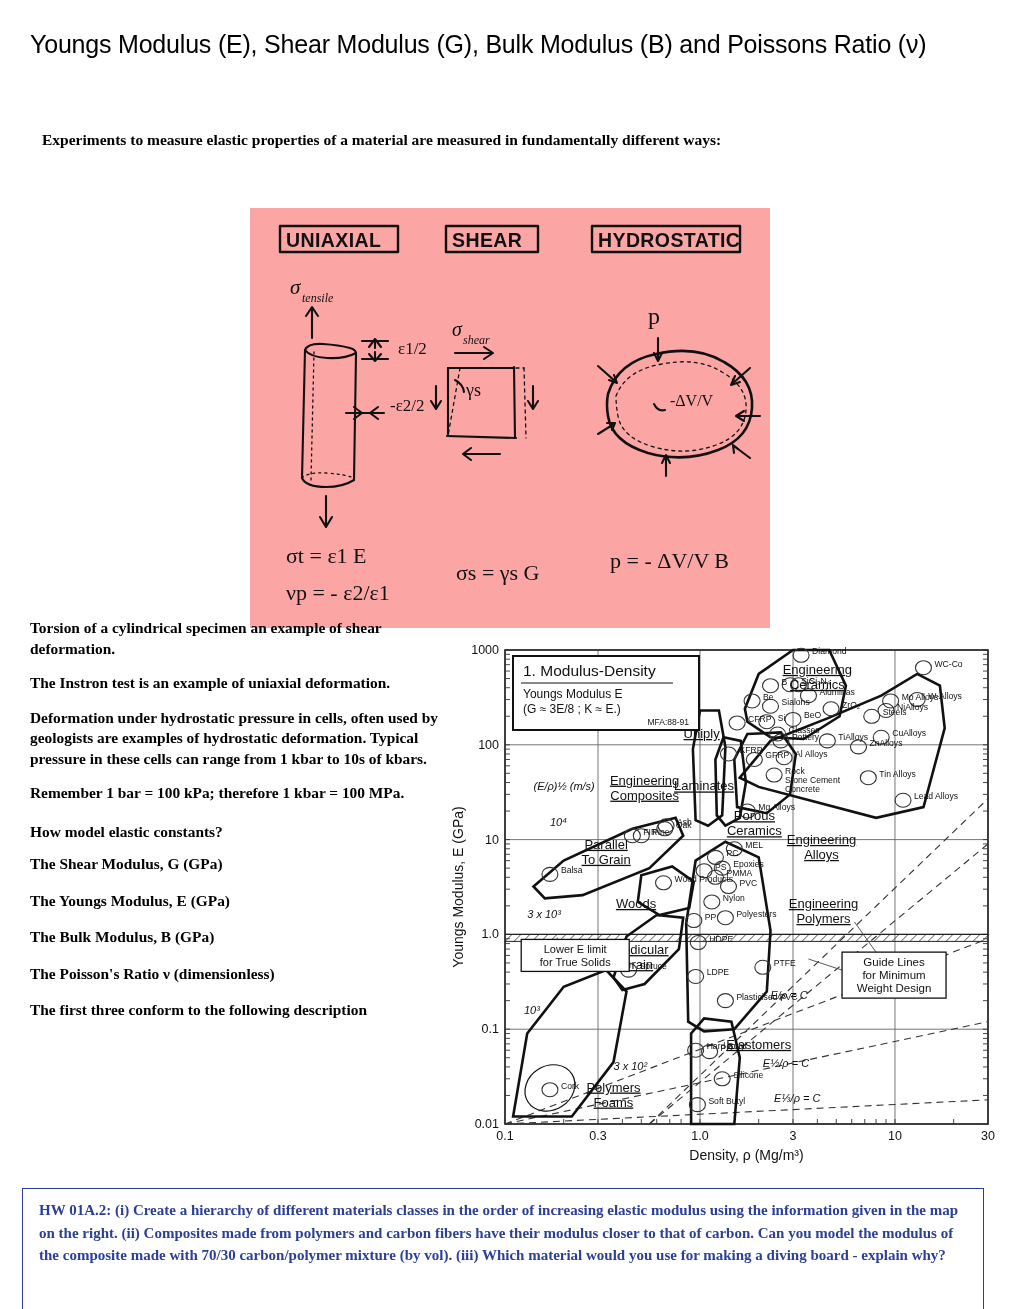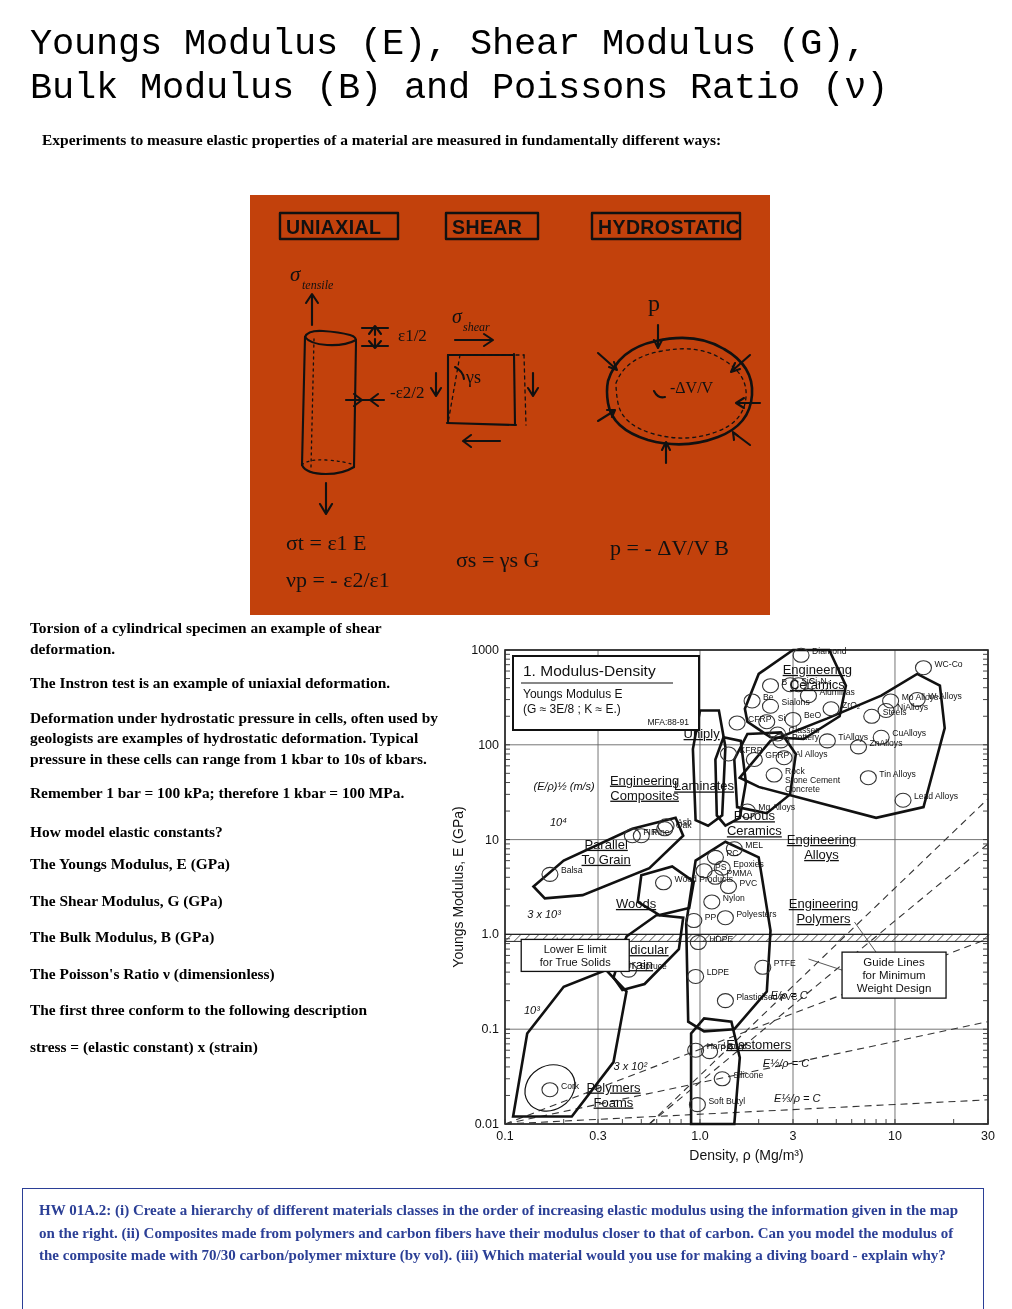--- a/index.html
+++ b/index.html
@@ -1,27 +1,27 @@
 <!DOCTYPE html>
 <html><head>
 <meta charset="utf-8">
 <style>
   html,body{margin:0;padding:0;background:#ffffff;}
   body{width:1012px;height:1309px;font-family:"Liberation Serif",serif;color:#000;position:relative;overflow:hidden;}
   .page{position:absolute;inset:0;}
 
   
   .title{position:absolute;left:30px;top:22px;width:940px;
-         font-family:Liberation Mono, monospace;font-size:37px;line-height:44px;
+         font-family:Liberation Sans, sans-serif;font-size:25px;line-height:44px;
          font-weight:400;letter-spacing:-.2px;color:#000;}
   .lede{position:absolute;left:30px;top:130px;width:940px;
         font-size:15.5px;line-height:20px;font-weight:700;margin-left:12px;}
 
   
-  .sketch{position:absolute;left:250px;top:195px;width:520px;height:420px;background:#c2410c;}
+  .sketch{position:absolute;left:250px;top:208px;width:520px;height:420px;background:#fca5a5;}
   .sketch svg{display:block;}
 
   
   .leftcol{position:absolute;left:30px;top:618px;width:410px;}
   .leftcol p{margin:0 0 14px 0;font-size:15.4px;line-height:20.5px;font-weight:700;}
   .h2{margin:18px 0 12px 0 !important;font-size:21px;line-height:25px;font-weight:700;}
   .leftcol p.row{margin:0 0 16px 0;}
 
   
   .chartwrap{position:absolute;left:447px;top:632px;width:552px;height:540px;background:#fff;}
@@ -145,26 +145,25 @@
     </g>
   </svg>
   </div>
 
   <div class="leftcol">
     <p>Torsion of a cylindrical specimen an example of shear deformation.</p>
     <p>The Instron test is an example of uniaxial deformation.</p>
     <p>Deformation under hydrostatic pressure in cells, often used by geologists are examples of hydrostatic deformation. Typical pressure in these cells can range from 1 kbar to 10s of kbars.</p>
     <p>Remember 1 bar = 100 kPa; therefore 1 kbar = 100 MPa.</p>
     <p class="h2">How model elastic constants?</p>
+    <p class="row">The Shear Modulus, G (GPa)</p>
     <p class="row">The Youngs Modulus, E (GPa)</p>
-    <p class="row">The Shear Modulus, G (GPa)</p>
     <p class="row">The Bulk Modulus, B (GPa)</p>
     <p class="row">The Poisson's Ratio ν (dimensionless)</p>
     <p class="row">The first three conform to the following description</p>
-    <p class="row">stress = (elastic constant) x (strain)</p>
   </div>
 
   <div class="chartwrap">
   <svg id="ashby" width="552" height="540" viewBox="0 0 552 540" xmlns="http://www.w3.org/2000/svg" font-family="'Liberation Sans',sans-serif">
     <rect x="0" y="0" width="552" height="540" fill="#ffffff"></rect>
 
     <g id="ax-grid" stroke="#555" fill="none">
           <line x1="58" y1="18" x2="58" y2="492" stroke="#666" stroke-width="0.9"></line>
           <line x1="151.0312012746736" y1="18" x2="151.0312012746736" y2="492" stroke="#666" stroke-width="0.9"></line>
           <line x1="252.98439936266317" y1="18" x2="252.98439936266317" y2="492" stroke="#666" stroke-width="0.9"></line>

